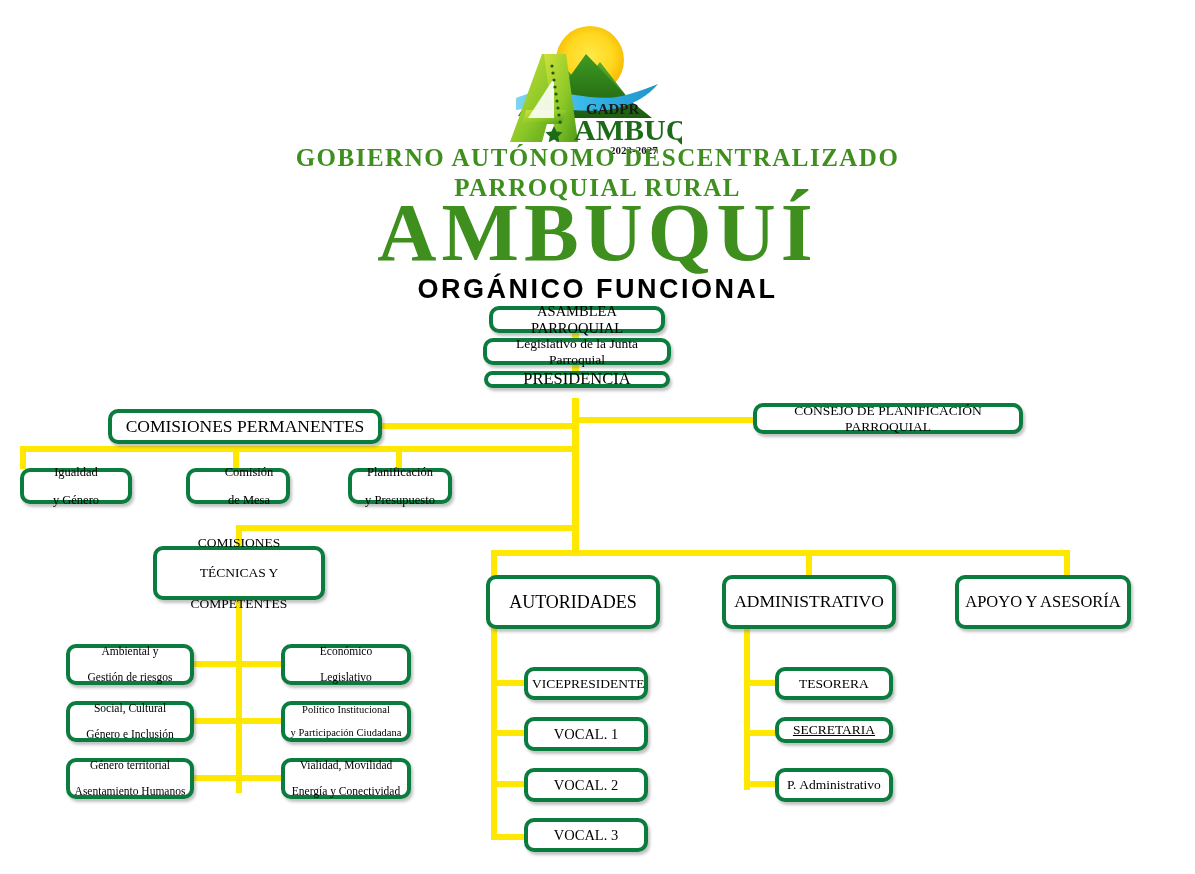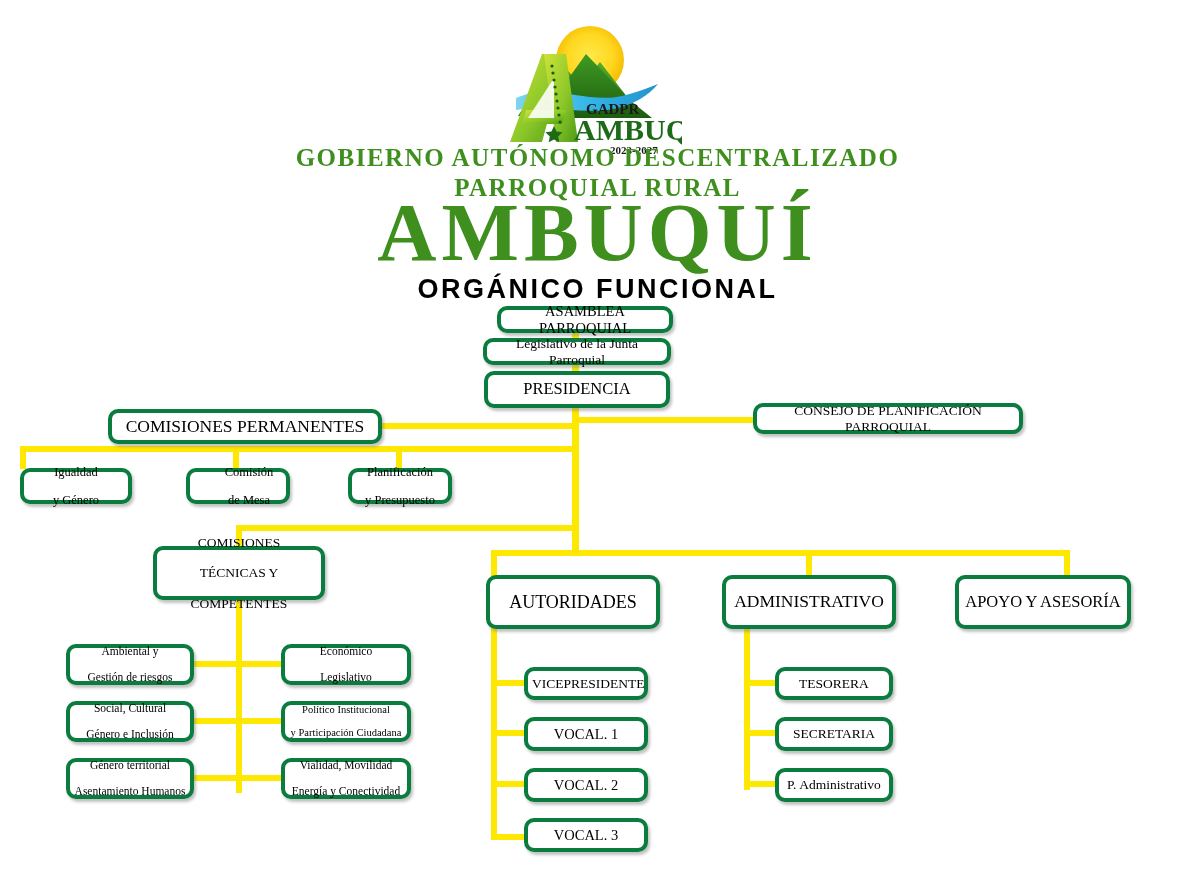--- a/index.html
+++ b/index.html
@@ -195,29 +195,29 @@
   <div class="ln" style="left:491px; top:680px; width:38px; height:6px;"></div>
   <div class="ln" style="left:491px; top:730px; width:38px; height:6px;"></div>
   <div class="ln" style="left:491px; top:781px; width:38px; height:6px;"></div>
   <div class="ln" style="left:491px; top:834px; width:38px; height:6px;"></div>
 
   <div class="ln" style="left:744px; top:628px; width:6px; height:162px;"></div>
   <div class="ln" style="left:744px; top:680px; width:36px; height:6px;"></div>
   <div class="ln" style="left:744px; top:730px; width:36px; height:6px;"></div>
   <div class="ln" style="left:744px; top:781px; width:36px; height:6px;"></div>
 
-  <div class="node f14" style="left:489px; top:306px; width:176px; height:27px;margin-left:8px;">
+  <div class="node f14" style="left:489px; top:306px; width:176px; height:27px;">
     <span>ASAMBLEA PARROQUIAL</span>
   </div>
 
   <div class="node f13" style="left:483px; top:338px; width:188px; height:27px;border-radius:10px;">
     <span>Legislativo de la Junta Parroquial</span>
   </div>
 
-  <div class="node f16" style="left:484px; top:371px; width:186px; height:37px;">
+  <div class="node f16" style="left:484px; top:371px; width:186px; height:17px;">
     <span>PRESIDENCIA</span>
   </div>
 
   <div class="node f17" style="left:108px; top:409px; width:274px; height:35px;">
     <span>COMISIONES PERMANENTES</span>
   </div>
 
   <div class="node f13" style="left:753px; top:403px; width:270px; height:31px;">
     <span>CONSEJO DE PLANIFICACIÓN PARROQUIAL</span>
   </div>
@@ -308,20 +308,20 @@
   <div class="node f14" style="left:524px; top:768px; width:124px; height:34px;">
     <span>VOCAL. 2</span>
   </div>
   <div class="node f14" style="left:524px; top:818px; width:124px; height:34px;">
     <span>VOCAL. 3</span>
   </div>
 
   <div class="node f13" style="left:775px; top:667px; width:118px; height:33px;">
     <span>TESORERA</span>
   </div>
-  <div class="node f13" style="left:775px; top:717px; width:118px; height:34px;">
+  <div class="node f13" style="left:775px; top:717px; width:118px; height:26px;text-decoration:underline;">
     <span>SECRETARIA</span>
   </div>
   <div class="node f13" style="left:775px; top:768px; width:118px; height:34px;">
     <span>P. Administrativo</span>
   </div>
 
 </div>
 
 </body></html>

